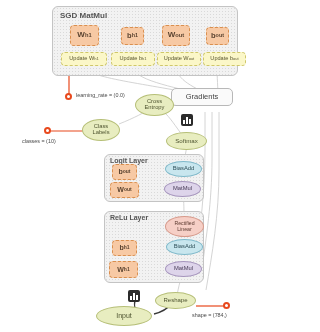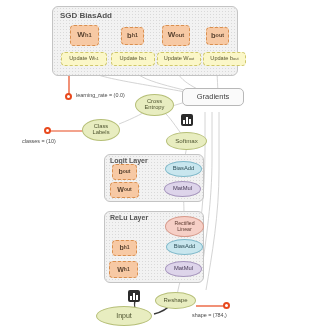--- a/index.html
+++ b/index.html
@@ -198,21 +198,21 @@
     </g>
     <g fill="none" stroke="#3a3a3a" stroke-width="1.3">
 
       <path d="M154 314 C162 312 168 308 171 304"></path>
 
       <path d="M136 312 C134 306 134 302 136 300"></path>
     </g>
   </svg>
 
   <div class="group" style="left:52px; top:6px; width:186px; height:70px;"></div>
-  <div class="group-title" style="left:60px; top:11px; font-size:8px;">SGD BiasAdd</div>
+  <div class="group-title" style="left:60px; top:11px; font-size:8px;">SGD MatMul</div>
 
   <div class="node var-node" style="left:70px; top:25px; width:29px; height:21px; font-size:8px;">
     <span>W</span>
       <span class="sub">h1</span>
   </div>
   <div class="node var-node" style="left:121px; top:27px; width:23px; height:18px; font-size:7.5px;">
     <span>b</span>
       <span class="sub">h1</span>
   </div>
   <div class="node var-node" style="left:162px; top:25px; width:28px; height:21px; font-size:8px;">
@@ -243,21 +243,21 @@
 
   <div class="const-dot" style="left:65px; top:93px;"></div>
   <div class="const-label" style="left:76px; top:92px; font-size:5.4px;">learning_rate = (0.0)</div>
 
   <div class="const-dot" style="left:44px; top:127px;"></div>
   <div class="const-label" style="left:22px; top:138px; font-size:5.4px;">classes = (10)</div>
 
   <div class="const-dot" style="left:223px; top:302px;"></div>
   <div class="const-label" style="left:192px; top:312px; font-size:5.4px;">shape = (784,)</div>
 
-  <div class="node grad-node" style="left:182px; top:88px; width:62px; height:18px; font-size:7.5px;">Gradients</div>
+  <div class="node grad-node" style="left:171px; top:88px; width:62px; height:18px; font-size:7.5px;">Gradients</div>
 
   <div class="summary-icon" style="left:181px; top:114px;">
     <i class="b1"></i>
       <i class="b2"></i>
       <i class="b3"></i>
   </div>
 
   <div class="node ellipse op-green" style="left:135px; top:94px; width:39px; height:22px; font-size:5.8px; flex-direction:column;">
     <span>Cross</span>
     <span>Entropy</span>

